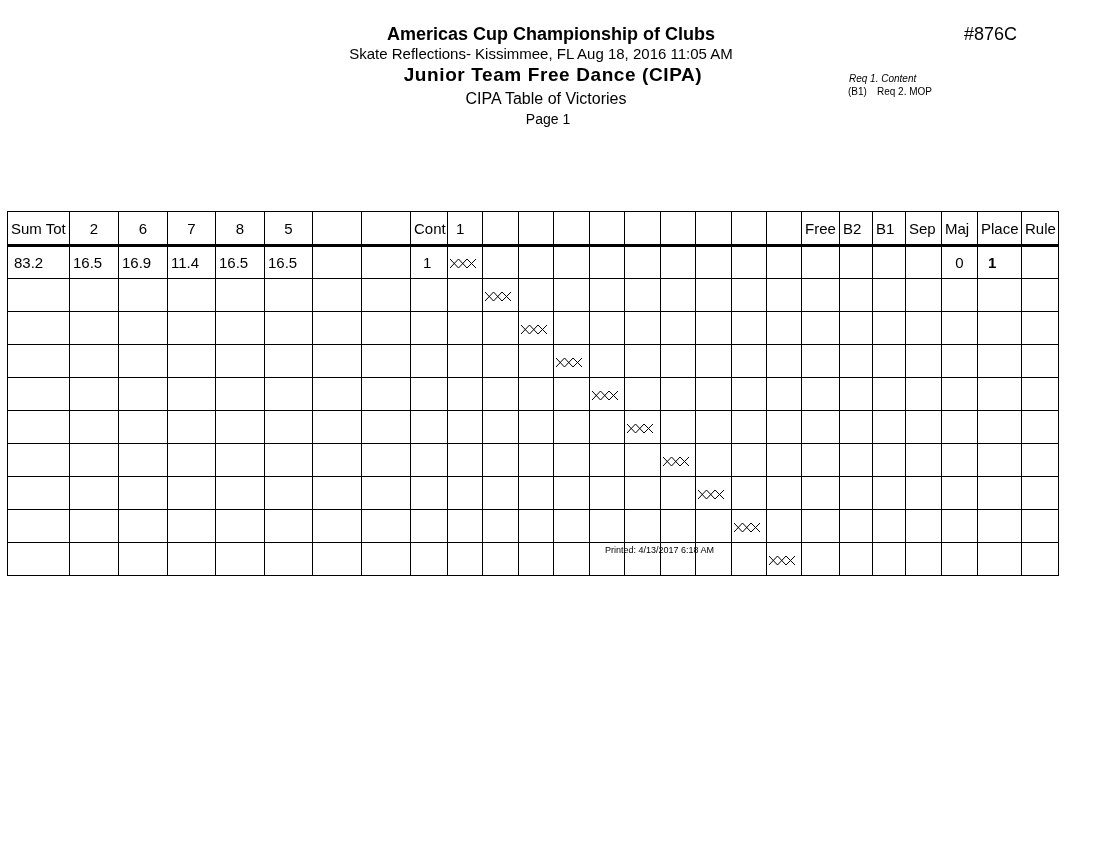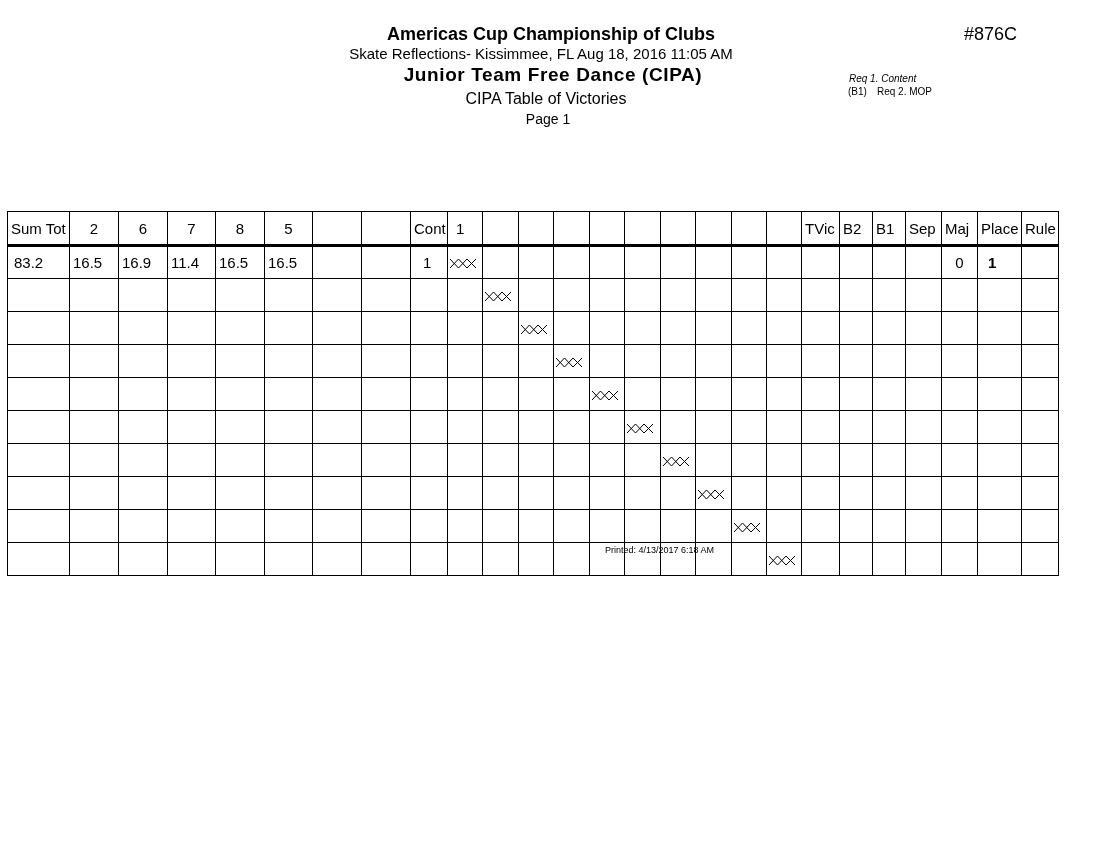--- a/index.html
+++ b/index.html
@@ -83,21 +83,21 @@
         <td style="padding-left:8px">1</td>
         <td></td>
         <td></td>
         <td></td>
         <td></td>
         <td></td>
         <td></td>
         <td></td>
         <td></td>
         <td></td>
-        <td>TVic</td>
+        <td>Free</td>
         <td>B2</td>
         <td>B1</td>
         <td>Sep</td>
         <td>Maj</td>
         <td>Place</td>
         <td>Rule</td>
       </tr>
       <tr class="r">
         <td style="padding-left:6px">83.2</td>
         <td>16.5</td>

